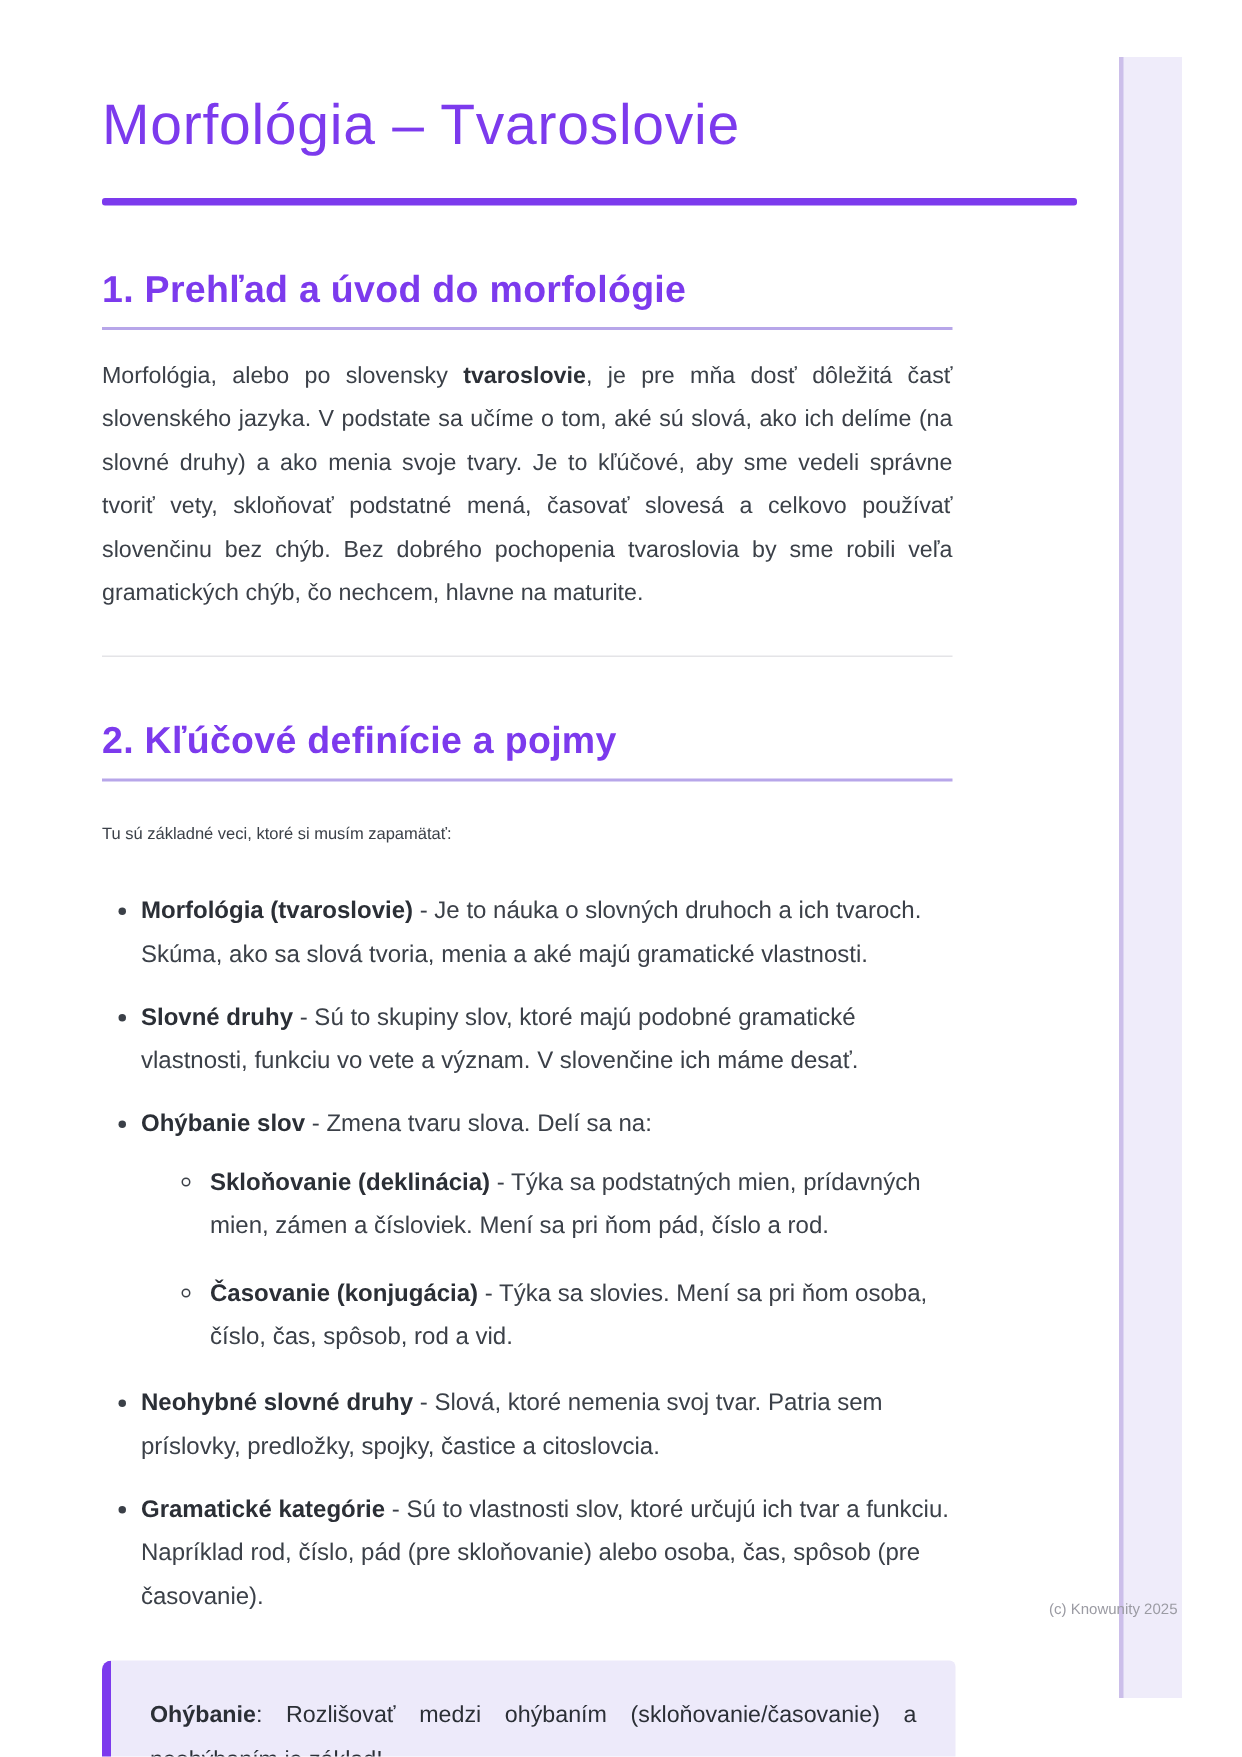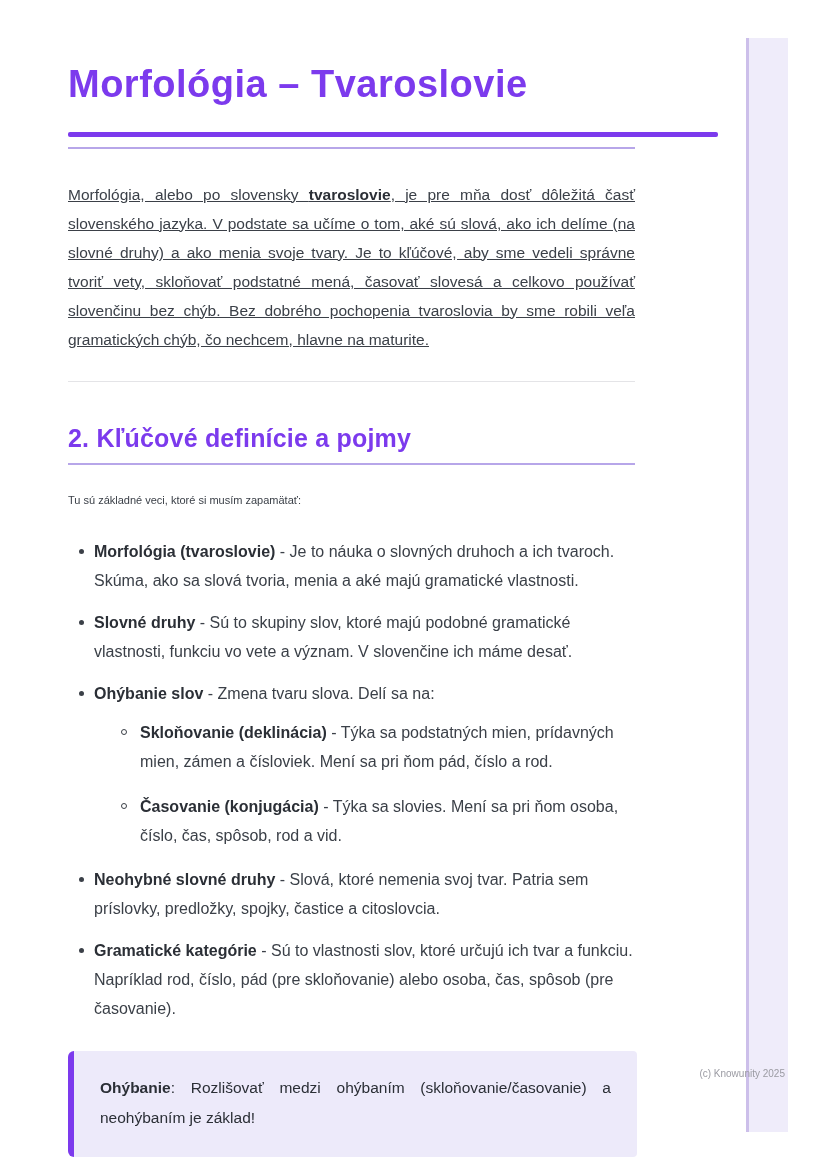--- a/index.html
+++ b/index.html
@@ -20,21 +20,21 @@
   }
   .content {
     position: relative;
     z-index: 2;
     margin-left: 68px;
     width: 567px;
   }
   h1.doc-title {
     padding-top: 62px;
     font-size: 38px;
-    font-weight: bold;
+    font-weight: normal;
     letter-spacing: 0.5px;
     color: #7c3aed;
     line-height: 1.2;
   }
   .title-rule {
     width: 650px; height: 5px;
     background: #7c3aed;
     margin-top: 24px;
     border-radius: 2px;
   }
@@ -45,26 +45,25 @@
     letter-spacing: 0.2px;
     color: #7c3aed;
     line-height: 1.2;
   }
   .heading-rule {
     width: 567px; height: 2px;
     background: #b7a6e9;
     margin-top: 10px;
   }
   p.body-text {
-    margin-top: 31px;
+    margin-top: 16px;
     font-size: 15.5px;
     line-height: 29px;
     color: #3b4048;
     text-align: justify;
-    text-decoration: underline;
   }
   p.intro-text {
     margin-top: 21px;
     font-size: 11px;
     line-height: 29px;
     color: #3b4048;
   }
   .section-divider {
     border: none;
     border-top: 1px solid #e4e4e7;
@@ -137,20 +136,21 @@
 <body>
 
 <div class="side-strip"></div>
 
 <div class="content">
 
   <h1 class="doc-title">Morfológia – Tvaroslovie</h1>
   <div class="title-rule"></div>
 
   <section>
+    <h2 class="section-heading">1. Prehľad a úvod do morfológie</h2>
     <div class="heading-rule"></div>
     <p class="body-text"><span>Morfológia, alebo po slovensky </span><strong class="term">tvaroslovie</strong><span>, je pre mňa dosť dôležitá časť slovenského jazyka. V podstate sa učíme o tom, aké sú slová, ako ich delíme (na slovné druhy) a ako menia svoje tvary. Je to kľúčové, aby sme vedeli správne tvoriť vety, skloňovať podstatné mená, časovať slovesá a celkovo používať slovenčinu bez chýb. Bez dobrého pochopenia tvaroslovia by sme robili veľa gramatických chýb, čo nechcem, hlavne na maturite.</span></p>
   </section>
 
   <hr class="section-divider">
 
   <section>
     <h2 class="section-heading">2. Kľúčové definície a pojmy</h2>
     <div class="heading-rule"></div>
     <p class="intro-text">Tu sú základné veci, ktoré si musím zapamätať:</p>

